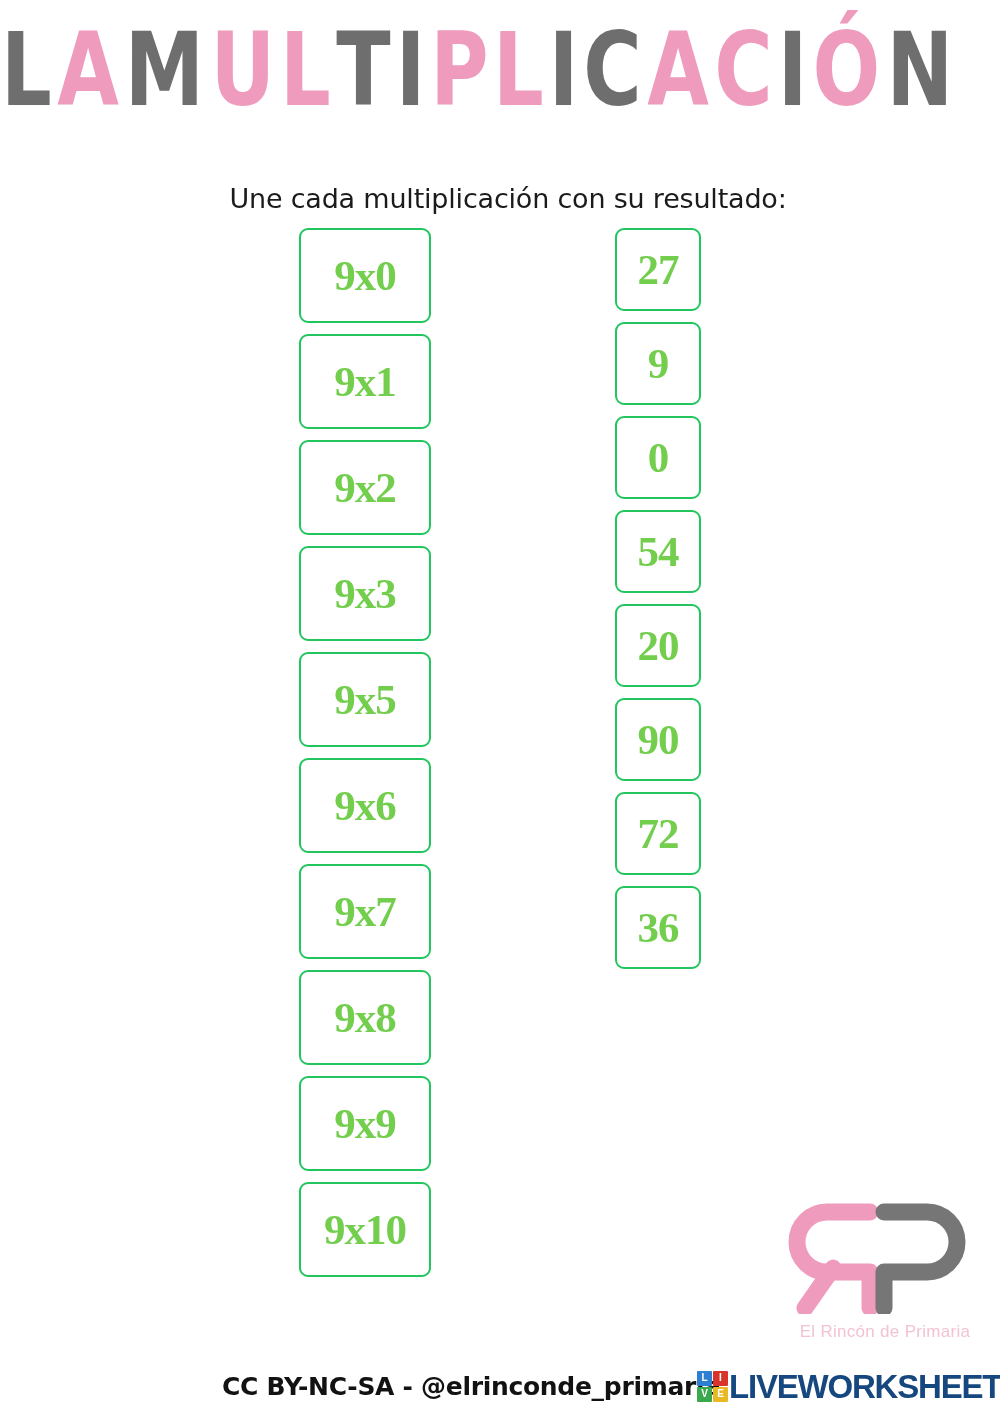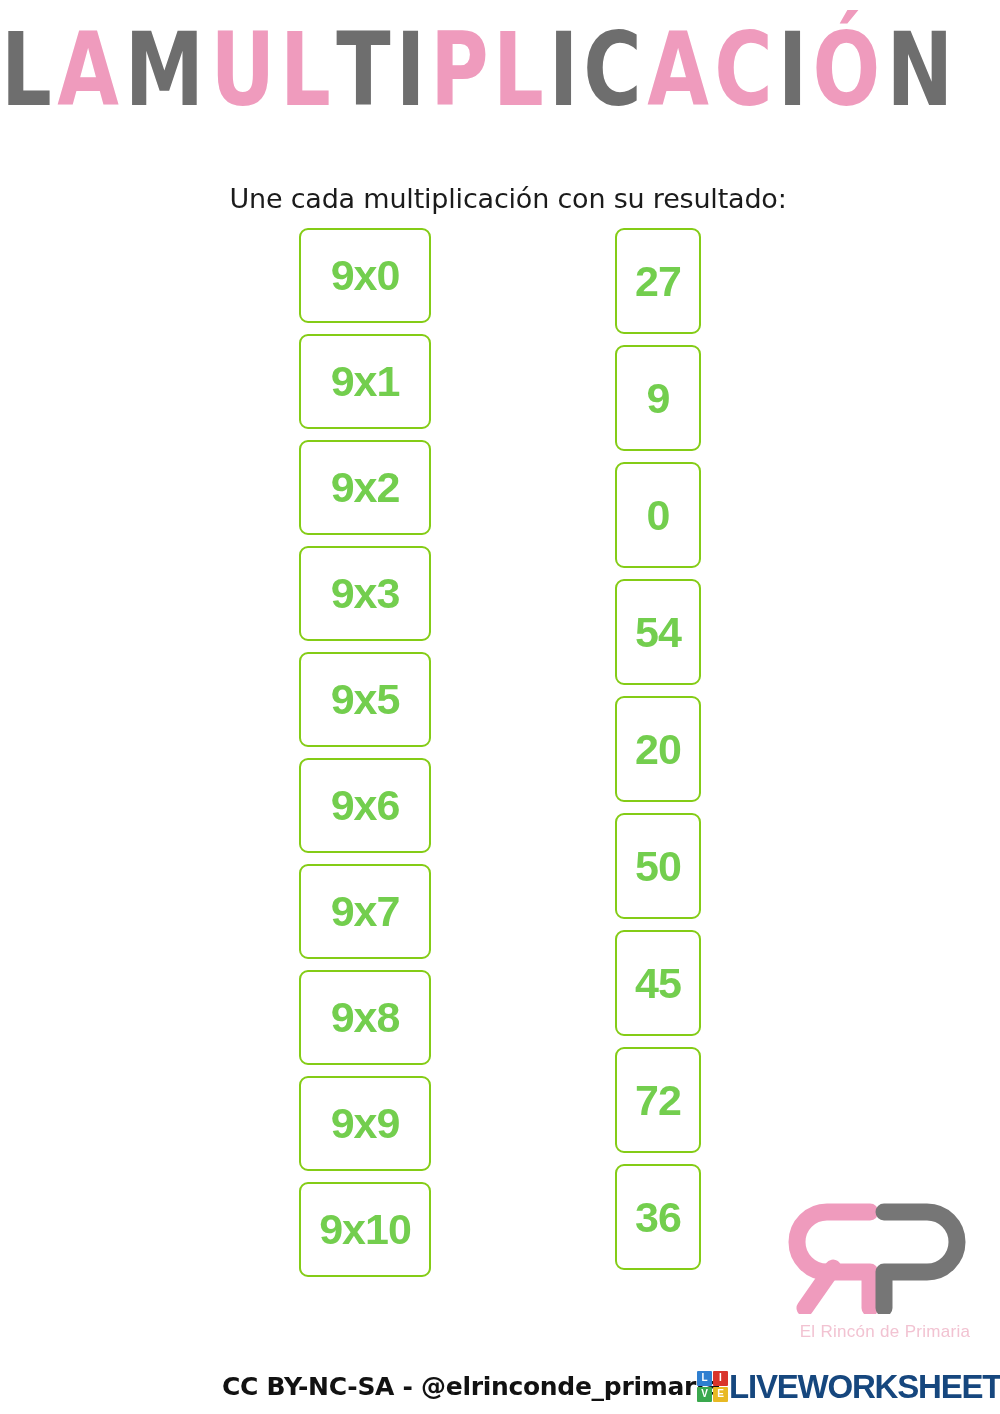--- a/index.html
+++ b/index.html
@@ -62,40 +62,40 @@
     justify-content: center;
     gap: 184px;
   }
   .col {
     display: flex;
     flex-direction: column;
     gap: 11px;
   }
   .card {
     background: #ffffff;
-    border: 2px solid #84cc16;
+    border: 2px solid #22c55e;
     border-radius: 9px;
     box-sizing: border-box;
     display: flex;
     align-items: center;
     justify-content: center;
-    font-family: Liberation Sans, sans-serif;
+    font-family: Liberation Serif, serif;
     font-weight: 700;
     color: #73ce4e;
     letter-spacing: -1px;
     user-select: none;
   }
   .col-left .card {
     width: 132px;
     height: 95px;
     font-size: 43px;
   }
   .col-right .card {
     width: 86px;
-    height: 106px;
+    height: 83px;
     font-size: 43px;
   }
 
   
   .rp-logo {
     position: absolute;
     left: 762px;
     top: 1196px;
     width: 230px;
     height: 160px;
@@ -191,22 +191,21 @@
       <div class="card">9x8</div>
       <div class="card">9x9</div>
       <div class="card">9x10</div>
     </div>
   <div class="col col-right" id="right-col">
       <div class="card">27</div>
       <div class="card">9</div>
       <div class="card">0</div>
       <div class="card">54</div>
       <div class="card">20</div>
-      <div class="card">50</div>
-      <div class="card">45</div>
+      <div class="card">90</div>
       <div class="card">72</div>
       <div class="card">36</div>
     </div>
 </div>
 
 <div class="rp-logo">
   <div class="rp-mark">
     <svg width="200" height="118" viewBox="0 0 200 118" xmlns="http://www.w3.org/2000/svg">
       <g fill="none" stroke-linecap="round" stroke-linejoin="round" stroke-width="17">
         <path d="M93 16 H50 a30 30 0 0 0 0 60 H93 V112" stroke="#ef9bbd"></path>

